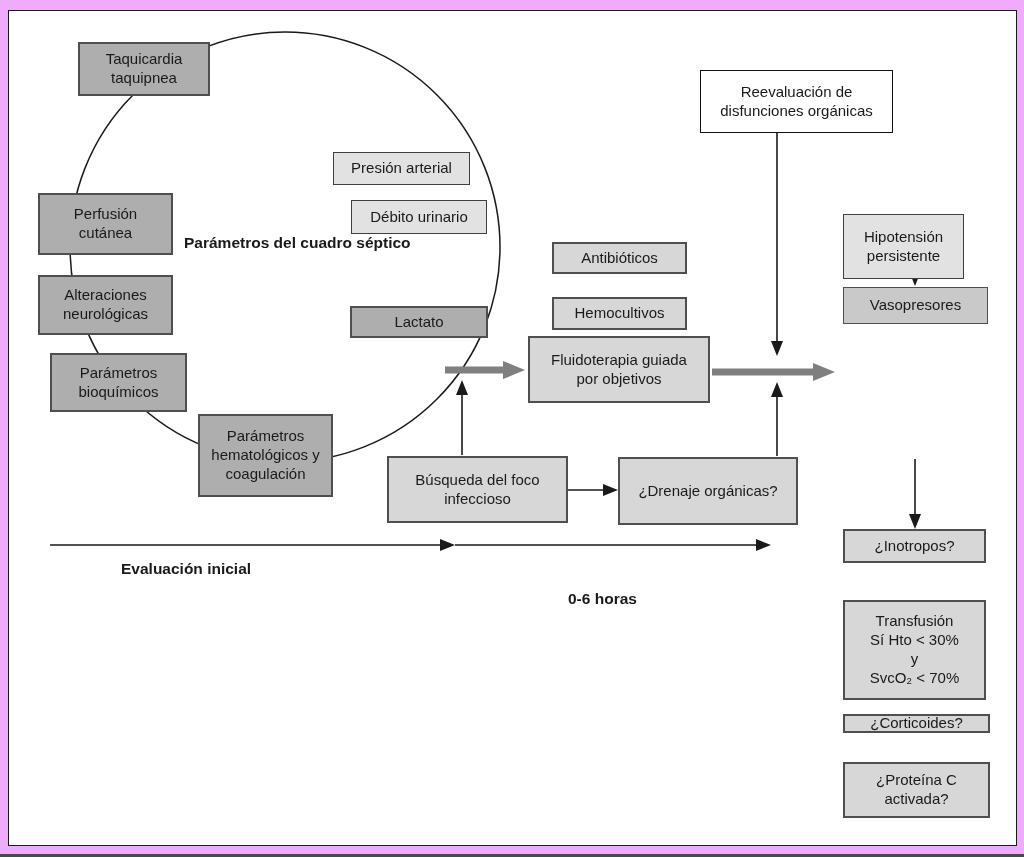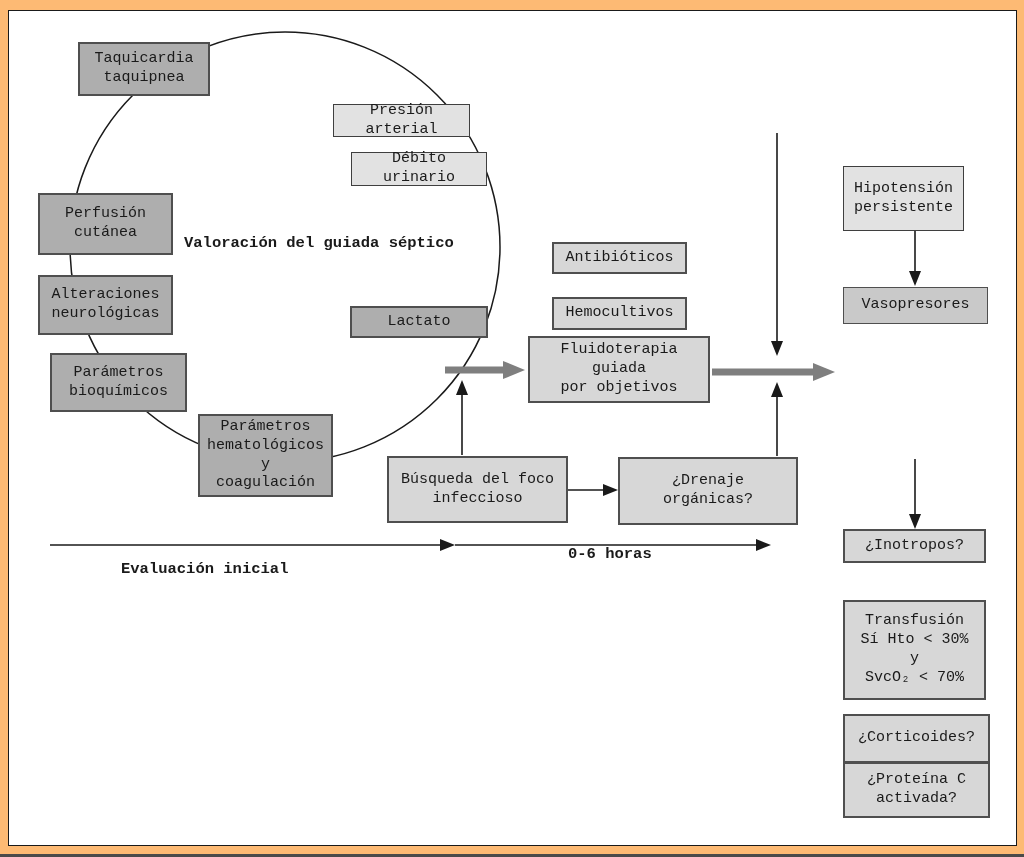--- a/index.html
+++ b/index.html
@@ -1,23 +1,22 @@
 <!DOCTYPE html>
 <html style="--node-dark: #aeaeae; --node-mid: #d7d7d7; --node-light: #e2e2e2; --node-vasopresores: #c9c9c9; --node-white: #ffffff; --thick-arrow: #7f7f7f; --line: #1a1a1a;"><head>
 <meta charset="utf-8">
 <style>
   html, body { margin: 0; padding: 0; background: #ffffff; }
   body { font-family: "Liberation Sans", sans-serif; color: #1a1a1a; }
   #canvas {
     position: relative;
     width: 1024px;
     height: 857px;
-    background: #fdba74;
+    background: #f0abfc;
     overflow: hidden;
-    font-family: Liberation Mono, monospace;
   }
   #frame {
     position: absolute;
     left: 8px; top: 10px;
     width: 1007px; height: 834px;
     border: 1.5px solid #1a1a1a;
     background: #ffffff;
   }
   #bottom-edge {
     position: absolute;
@@ -37,21 +36,21 @@
     justify-content: center;
     text-align: center;
     white-space: pre-line;
     font-size: 15px;
     line-height: 1.26;
     box-sizing: border-box;
     padding: 2px 4px;
   }
   .dark  { background: var(--node-dark, #aeaeae);  border: 2px solid #4f4f4f; }
   .mid   { background: var(--node-mid, #d7d7d7);   border: 2px solid #4f4f4f; }
-  .light { background: var(--node-light, #e2e2e2); border: 1.5px solid #3f3f3f; }
+  .light { background: var(--node-light, #e2e2e2); border: 1.5px solid #3f3f3f; margin-top: 48px; }
   .vaso  { background: var(--node-vasopresores, #c9c9c9); border: 1.5px solid #4f4f4f; }
   .white { background: var(--node-white, #ffffff); border: 1.5px solid #111111; }
   .label {
     position: absolute;
     font-weight: bold;
     font-size: 15.5px;
     white-space: nowrap;
   }
   .thin-line  { stroke: var(--line, #1a1a1a); stroke-width: 1.6px; fill: none; }
   .thick-line { stroke: var(--thick-arrow, #7f7f7f); stroke-width: 7px; fill: none; }
@@ -100,40 +99,42 @@
   <div class="node dark" style="left:50px;top:353px;width:137px;height:59px">Parámetros
 bioquímicos</div>
   <div class="node dark" style="left:198px;top:414px;width:135px;height:83px">Parámetros
 hematológicos y
 coagulación</div>
   <div class="node dark" style="left:350px;top:306px;width:138px;height:32px">Lactato</div>
 
   <div class="node light" style="left:333px;top:104px;width:137px;height:33px">Presión arterial</div>
   <div class="node light" style="left:351px;top:152px;width:136px;height:34px">Débito urinario</div>
 
-  <div class="label" style="left:184px;top:234px">Valoración del guiada séptico</div>
+  <div class="label" style="left:184px;top:234px">Parámetros del cuadro séptico</div>
 
   <div class="node mid" style="left:552px;top:242px;width:135px;height:32px">Antibióticos</div>
   <div class="node mid" style="left:552px;top:297px;width:135px;height:33px">Hemocultivos</div>
   <div class="node mid" style="left:528px;top:336px;width:182px;height:67px">Fluidoterapia guiada
 por objetivos</div>
   <div class="node mid" style="left:387px;top:456px;width:181px;height:67px">Búsqueda del foco
 infeccioso</div>
   <div class="node mid" style="left:618px;top:457px;width:180px;height:68px">¿Drenaje orgánicas?</div>
 
+  <div class="node white" style="left:700px;top:70px;width:193px;height:63px">Reevaluación de
+disfunciones orgánicas</div>
 
   <div class="node light" style="left:843px;top:166px;width:121px;height:65px">Hipotensión
 persistente</div>
   <div class="node vaso" style="left:843px;top:287px;width:145px;height:37px">Vasopresores</div>
   <div class="node mid" style="left:843px;top:529px;width:143px;height:34px">¿Inotropos?</div>
   <div class="node mid" style="left:843px;top:600px;width:143px;height:100px">Transfusión
 Sí Hto &lt; 30%
 y
 SvcO₂ &lt; 70%</div>
-  <div class="node mid" style="left:843px;top:714px;width:147px;height:49px">¿Corticoides?</div>
+  <div class="node mid" style="left:843px;top:714px;width:147px;height:19px">¿Corticoides?</div>
   <div class="node mid" style="left:843px;top:762px;width:147px;height:56px">¿Proteína C
 activada?</div>
 
   <div class="label" style="left:121px;top:560px">Evaluación inicial</div>
-  <div class="label" style="left:568px;top:545px">0-6 horas</div>
+  <div class="label" style="left:568px;top:590px">0-6 horas</div>
 
   <div id="bottom-edge"></div>
 </div>
 
 </body></html>

